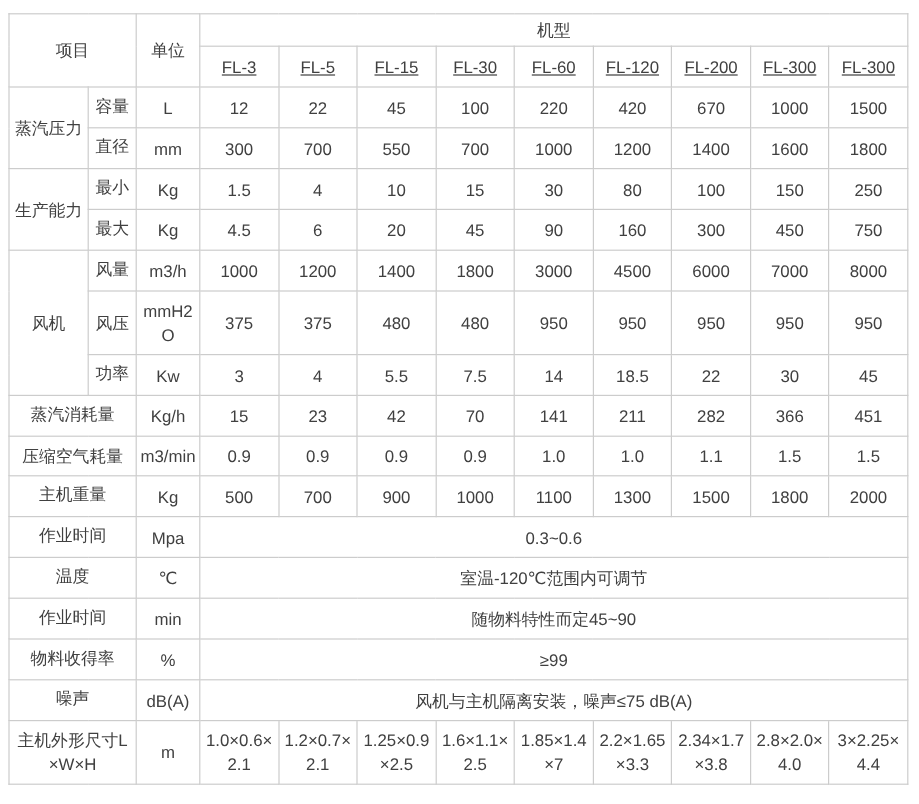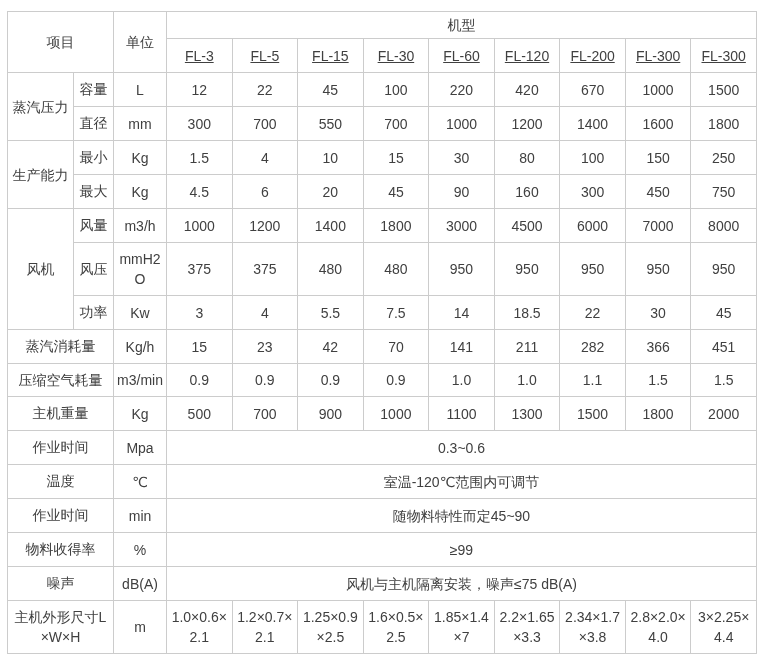--- a/index.html
+++ b/index.html
@@ -239,21 +239,21 @@
       <td>dB(A)</td>
       <td colspan="9">风机与主机隔离安装，噪声≤75 dB(A)</td>
     </tr>
 
     <tr>
       <td colspan="2">主机外形尺寸L×W×H</td>
       <td>m</td>
       <td>1.0×0.6×2.1</td>
       <td>1.2×0.7×2.1</td>
       <td>1.25×0.9×2.5</td>
-      <td>1.6×0.5×2.5</td>
+      <td>1.6×1.1×2.5</td>
       <td>1.85×1.4×7</td>
       <td>2.2×1.65×3.3</td>
       <td>2.34×1.7×3.8</td>
       <td>2.8×2.0×4.0</td>
       <td>3×2.25×4.4</td>
     </tr>
   </tbody>
 </table>
 </div>
 

